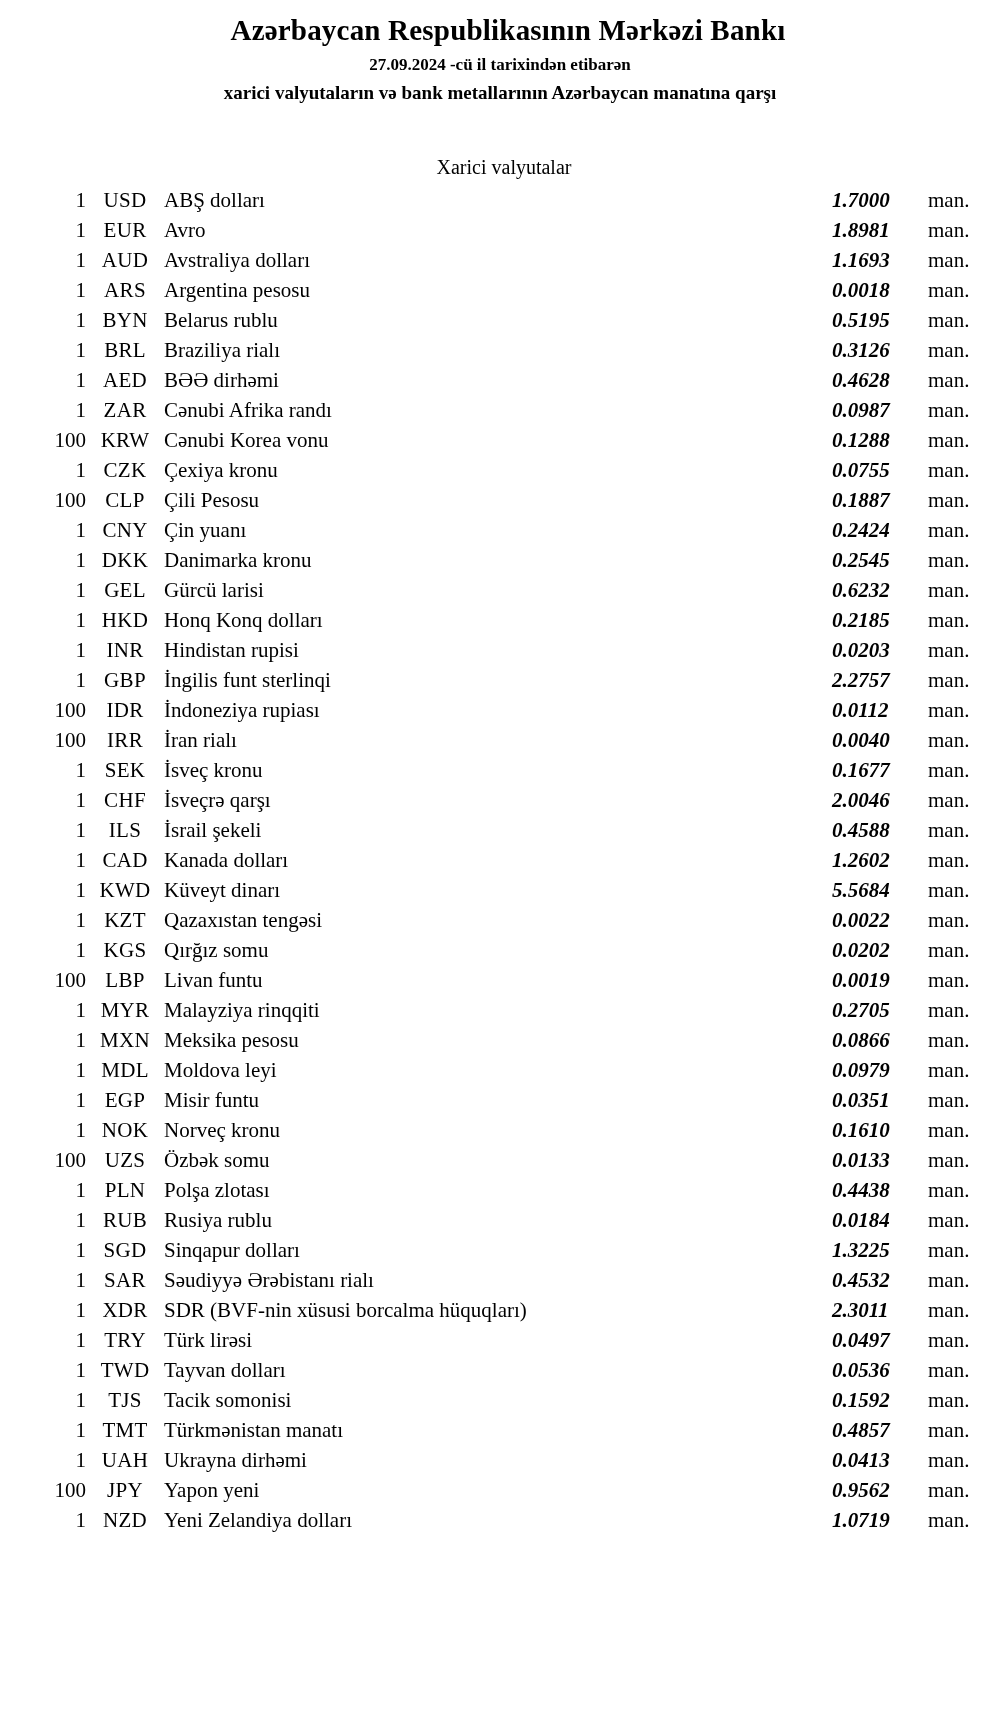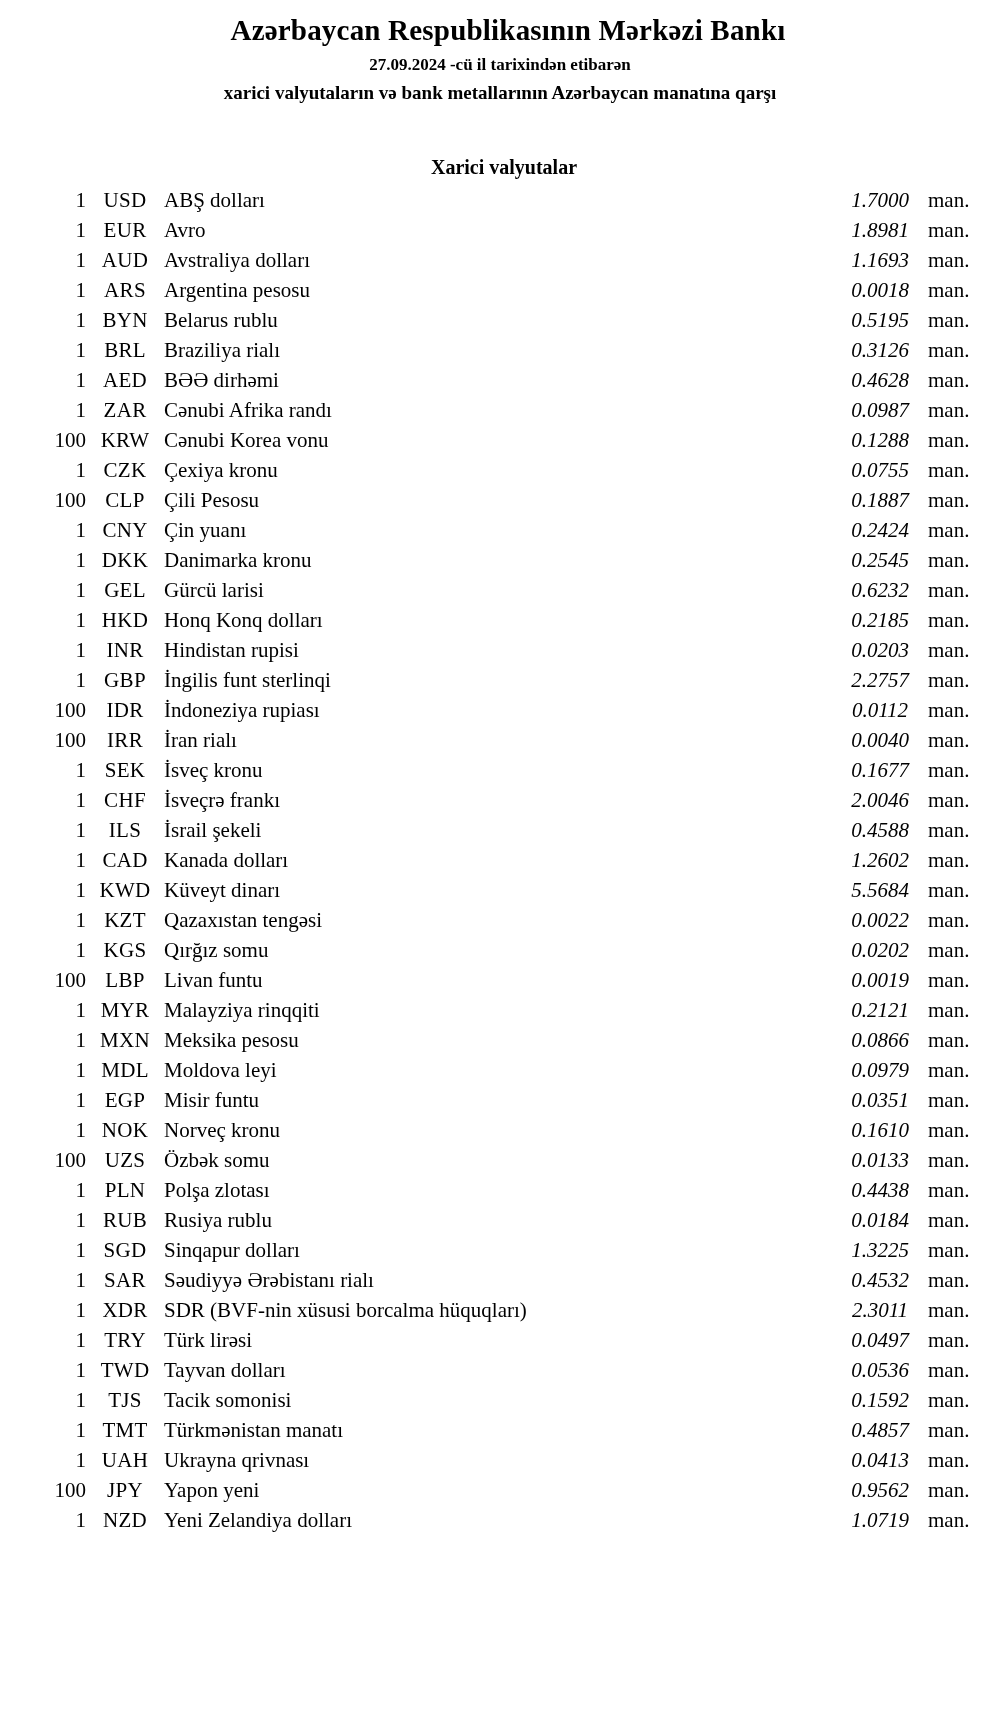--- a/index.html
+++ b/index.html
@@ -44,21 +44,21 @@
   }
   .bulletin-line {
     font-size: 23px;
     font-weight: bold;
     margin: 0 0 0 0;
     line-height: 1.15;
   }
   .section-title {
     text-align: center;
     font-size: 20px;
-    font-weight: bold;
+    font-weight: normal;
     margin: 52px 0 6px 8px;
   }
   table.rates {
     border-collapse: collapse;
     width: 100%;
     margin: 0;
   }
   table.rates td {
     padding: 0;
     vertical-align: baseline;
@@ -76,23 +76,23 @@
     width: 78px;
     text-align: center;
     letter-spacing: 0.3px;
   }
   td.name {
     padding-left: 18px;
     text-align: left;
   }
   td.rate {
     width: 96px;
-    text-align: center;
+    text-align: left;
     font-style: italic;
-    font-weight: normal;
+    font-weight: bold;
     padding-right: 14px;
   }
   td.unit {
     width: 72px;
     text-align: left;
   }
 </style>
 </head>
 <body>
 
@@ -244,21 +244,21 @@
         <tr>
           <td class="amount">1</td>
           <td class="code">SEK</td>
           <td class="name">İsveç kronu</td>
           <td class="rate">0.1677</td>
           <td class="unit">man.</td>
         </tr>
         <tr>
           <td class="amount">1</td>
           <td class="code">CHF</td>
-          <td class="name">İsveçrə frankı</td>
+          <td class="name">İsveçrə qarşı</td>
           <td class="rate">2.0046</td>
           <td class="unit">man.</td>
         </tr>
         <tr>
           <td class="amount">1</td>
           <td class="code">ILS</td>
           <td class="name">İsrail şekeli</td>
           <td class="rate">0.4588</td>
           <td class="unit">man.</td>
         </tr>
@@ -294,21 +294,21 @@
           <td class="amount">100</td>
           <td class="code">LBP</td>
           <td class="name">Livan funtu</td>
           <td class="rate">0.0019</td>
           <td class="unit">man.</td>
         </tr>
         <tr>
           <td class="amount">1</td>
           <td class="code">MYR</td>
           <td class="name">Malayziya rinqqiti</td>
-          <td class="rate">0.2121</td>
+          <td class="rate">0.2705</td>
           <td class="unit">man.</td>
         </tr>
         <tr>
           <td class="amount">1</td>
           <td class="code">MXN</td>
           <td class="name">Meksika pesosu</td>
           <td class="rate">0.0866</td>
           <td class="unit">man.</td>
         </tr>
         <tr>
@@ -398,21 +398,21 @@
         <tr>
           <td class="amount">1</td>
           <td class="code">TMT</td>
           <td class="name">Türkmənistan manatı</td>
           <td class="rate">0.4857</td>
           <td class="unit">man.</td>
         </tr>
         <tr>
           <td class="amount">1</td>
           <td class="code">UAH</td>
-          <td class="name">Ukrayna qrivnası</td>
+          <td class="name">Ukrayna dirhəmi</td>
           <td class="rate">0.0413</td>
           <td class="unit">man.</td>
         </tr>
         <tr>
           <td class="amount">100</td>
           <td class="code">JPY</td>
           <td class="name">Yapon yeni</td>
           <td class="rate">0.9562</td>
           <td class="unit">man.</td>
         </tr>

